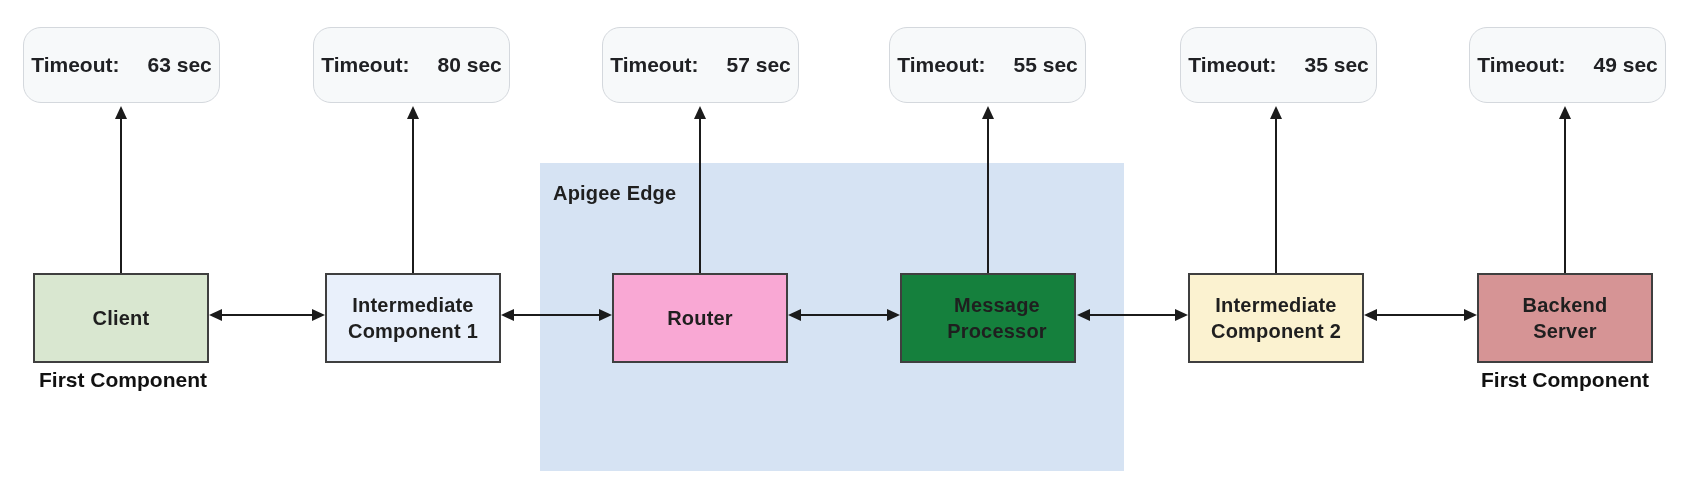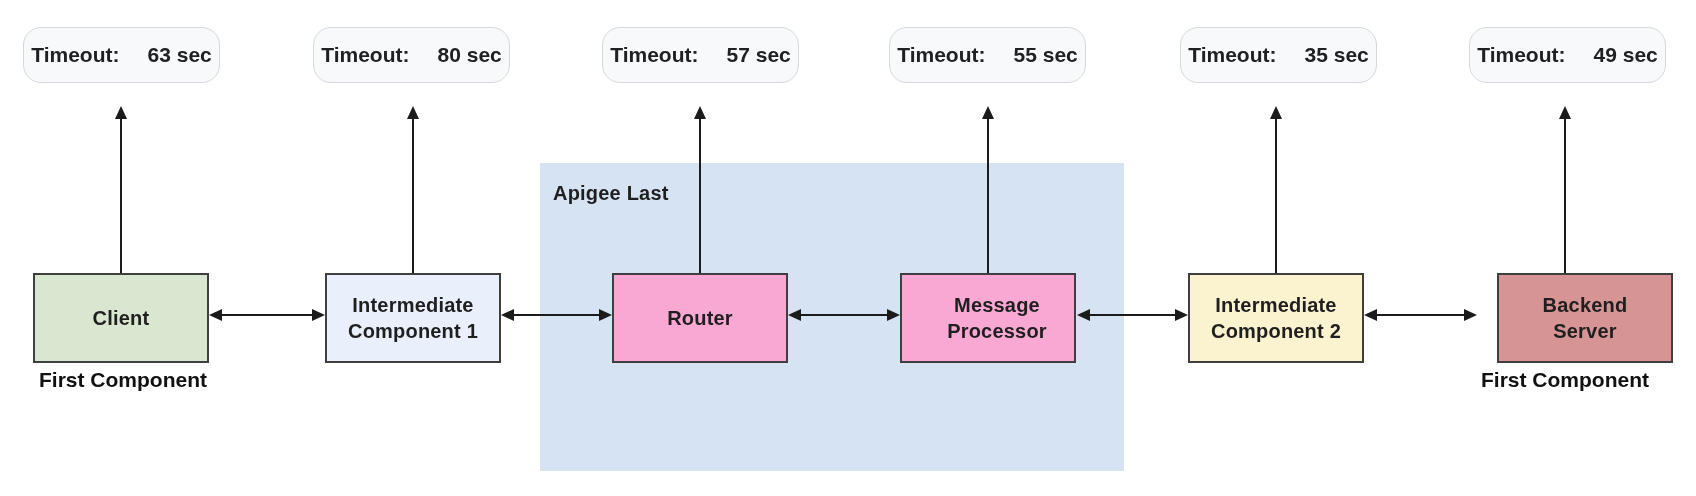--- a/index.html
+++ b/index.html
@@ -24,21 +24,21 @@
     left: 13px; top: 19px;
     font-size: 20px;
     font-weight: bold;
     letter-spacing: 0.2px;
   }
 
   
   .tbox {
     position: absolute;
     top: 27px;
-    width: 197px; height: 56px;
+    width: 197px; height: 76px;
     box-sizing: border-box;
     border: 1.5px solid #d4d8dd;
     border-radius: 18px;
     display: flex;
     align-items: center;
     justify-content: center;
     font-size: 21px;
     font-weight: bold;
     color: #202124;
   }
@@ -65,21 +65,21 @@
     font-weight: bold;
     line-height: 26px;
     white-space: pre-line;
     letter-spacing: 0.2px;
   }
   .cb0 { left: 33px; }
   .cb1 { left: 325px; }
   .cb2 { left: 612px; }
   .cb3 { left: 900px; }
   .cb4 { left: 1188px; }
-  .cb5 { left: 1477px; margin-left: 20px; }
+  .cb5 { left: 1477px; }
 
   
   .caption {
     position: absolute;
     top: 368px;
     width: 210px;
     text-align: center;
     font-size: 21px;
     font-weight: bold;
     color: #111111;
@@ -148,21 +148,21 @@
     border-bottom: 6px solid transparent;
     border-left: 13px solid #1b1b1b;
   }
 </style>
 </head>
 <body>
 
 <div class="canvas">
 
   <div class="apigee" style="background-color: rgb(214, 227, 243);">
-    <div class="apigee-label">Apigee Last</div>
+    <div class="apigee-label">Apigee Edge</div>
   </div>
 
   <div class="tbox tb0" style="background-color: rgb(247, 249, 250);">
     <span>Timeout:</span>
     <span class="t-val">63 sec</span>
   </div>
   <div class="tbox tb1" style="background-color: rgb(247, 249, 250);">
     <span>Timeout:</span>
     <span class="t-val">80 sec</span>
   </div>
@@ -205,21 +205,21 @@
   <div class="cbox cb0" style="background-color: rgb(217, 231, 208);">
     <div>Client</div>
   </div>
   <div class="cbox cb1" style="background-color: rgb(233, 240, 251);">
     <div>Intermediate
 Component 1</div>
   </div>
   <div class="cbox cb2" style="background-color: #f9a8d4;">
     <div>Router</div>
   </div>
-  <div class="cbox cb3" style="background-color: #f9a8d4; padding-left: 18px;">
+  <div class="cbox cb3" style="background-color: #15803d; padding-left: 18px;">
     <div>Message
 Processor</div>
   </div>
   <div class="cbox cb4" style="background-color: rgb(251, 242, 208);">
     <div>Intermediate
 Component 2</div>
   </div>
   <div class="cbox cb5" style="background-color: rgb(214, 148, 149);">
     <div>Backend
 Server</div>

